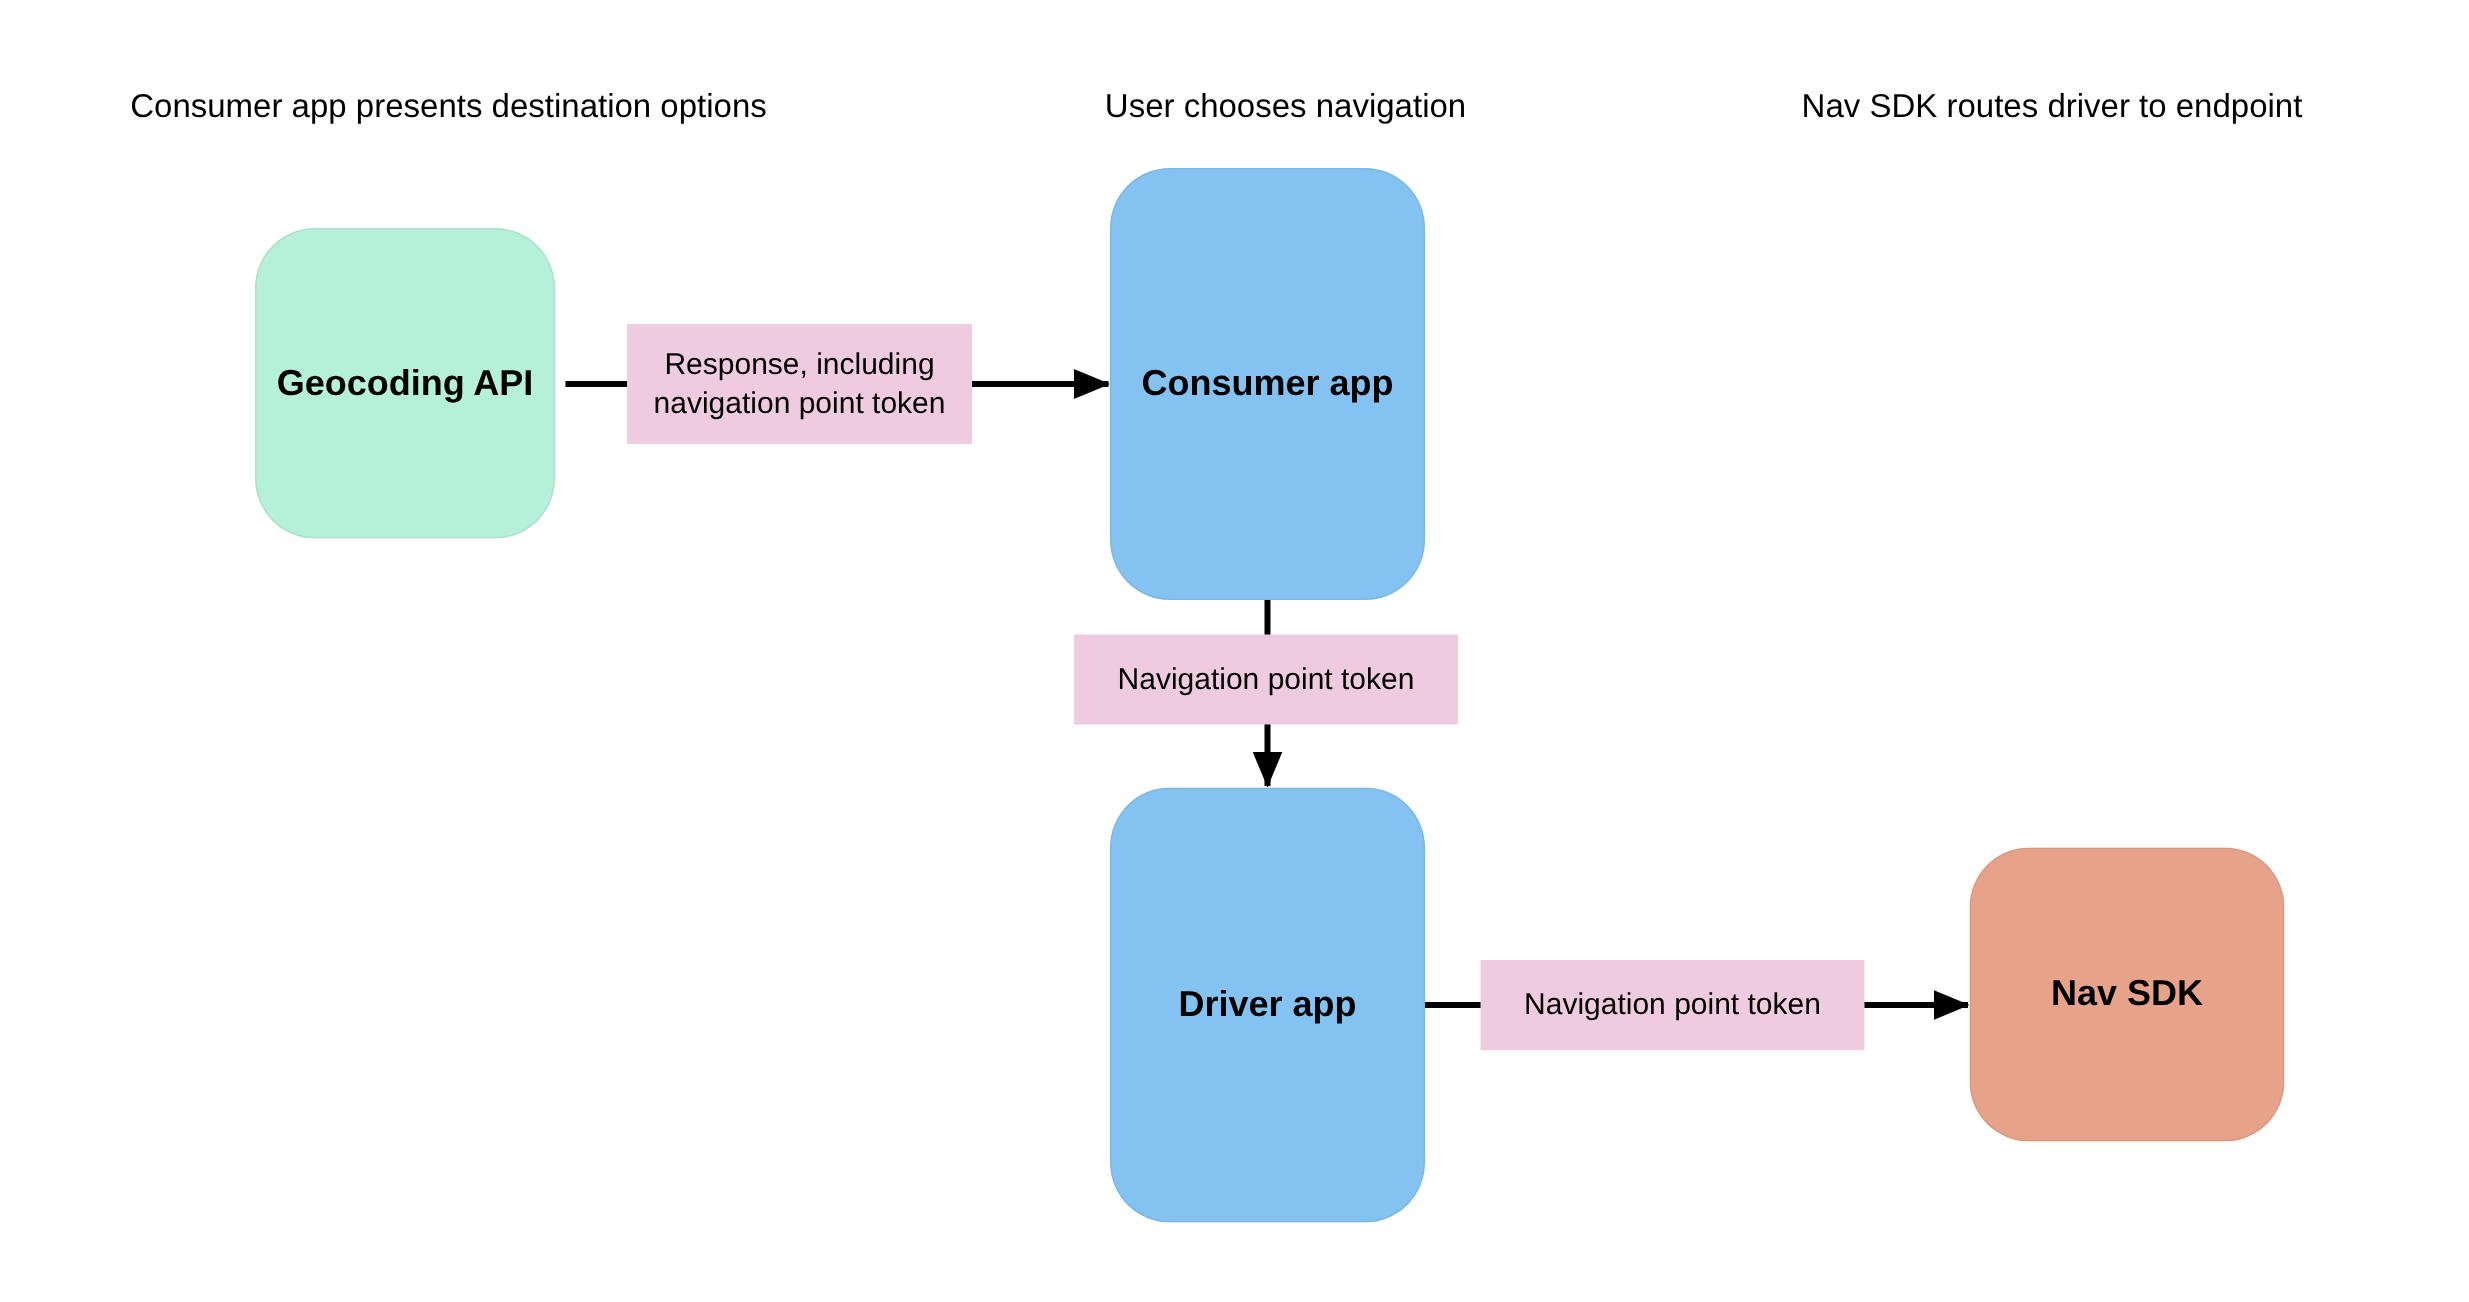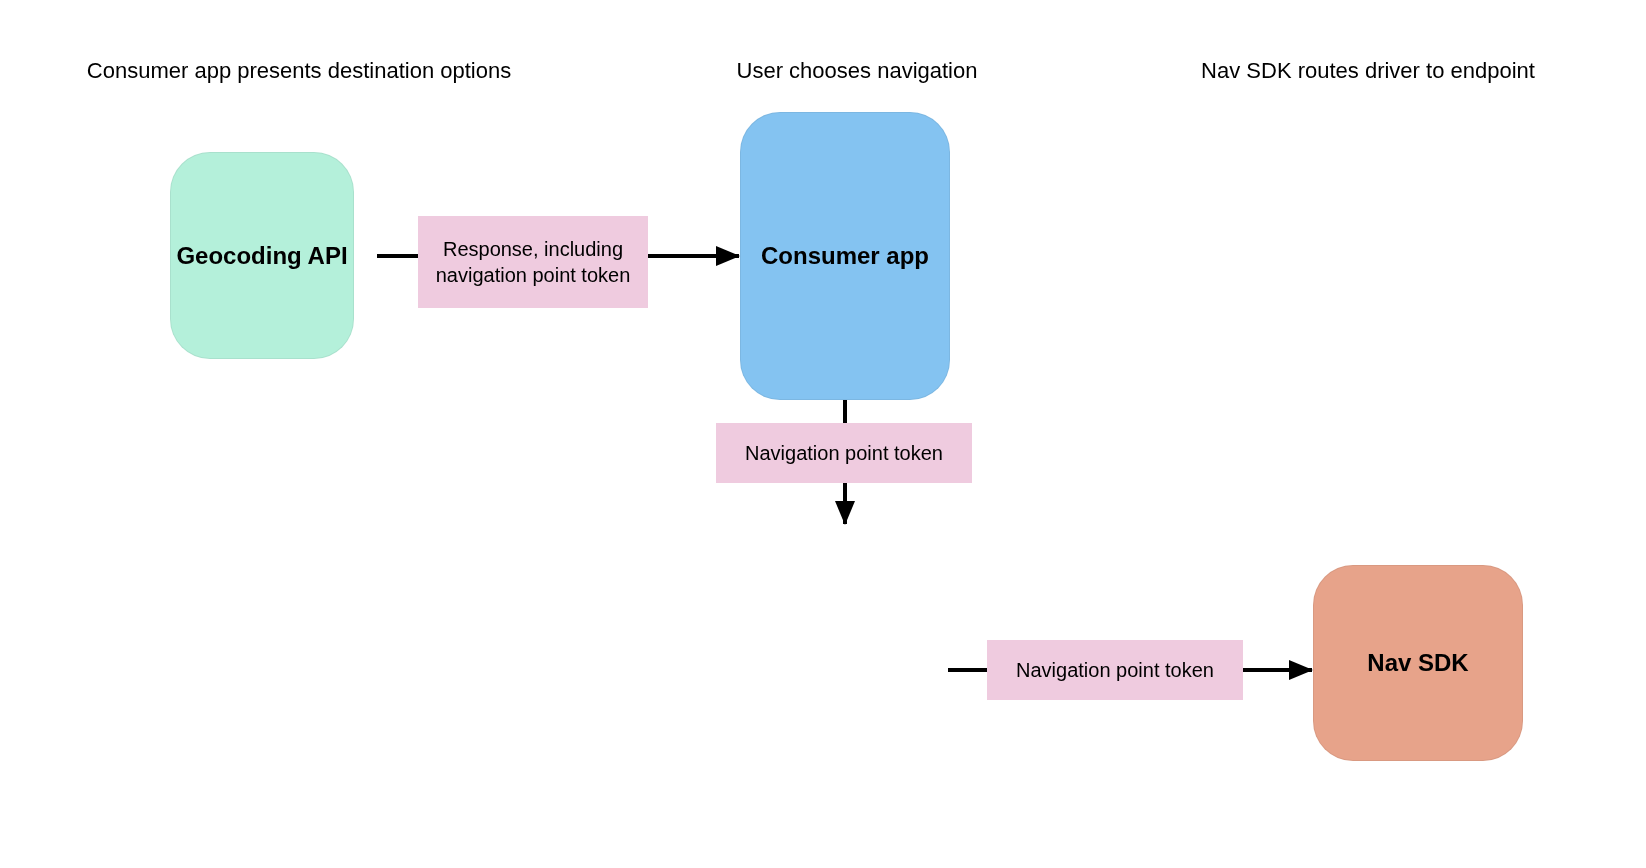--- a/index.html
+++ b/index.html
@@ -49,21 +49,21 @@
     box-sizing: border-box;
     display: flex;
     align-items: center;
     justify-content: center;
     font-size: 24px;
     font-weight: bold;
     color: var(--text-color, #000);
     text-align: center;
   }
   .node.geocoding {
-    left: 170px; top: 152px; width: 184px; height: 207px;
+    left: 170px; top: 152px; width: 200px; height: 207px;
     background: var(--geocoding-fill, #b4f0da);
   }
   .node.consumer {
     left: 740px; top: 112px; width: 210px; height: 288px;
     background: var(--app-fill, #84c3f1);
   }
   .node.driver {
     left: 740px; top: 525px; width: 210px; height: 290px;
     background: var(--app-fill, #84c3f1);
   }
@@ -77,21 +77,21 @@
     background: var(--edge-label-fill, #efcbdf);
     display: flex;
     align-items: center;
     justify-content: center;
     text-align: center;
     font-size: 20px;
     line-height: 26px;
     color: var(--text-color, #000);
     box-sizing: border-box;
   }
-  .edge-label.l1 { left: 418px; top: 216px; width: 230px; height: 92px; padding: 2px 8px; }
+  .edge-label.l1 { left: 418px; top: 216px; width: 230px; height: 80px; padding: 2px 8px; }
   .edge-label.l2 { left: 716px; top: 423px; width: 256px; height: 60px; }
   .edge-label.l3 { left: 987px; top: 640px; width: 256px; height: 60px; }
 </style>
 </head>
 <body>
 
 <div class="canvas">
 
   <div class="stage-label s1">Consumer app presents destination options</div>
   <div class="stage-label s2">User chooses navigation</div>
@@ -117,17 +117,20 @@
   <div class="edge-label l3">
     <span>Navigation point token</span>
   </div>
 
   <div class="node geocoding">
     <span>Geocoding API</span>
   </div>
   <div class="node consumer">
     <span>Consumer app</span>
   </div>
+  <div class="node driver">
+    <span>Driver app</span>
+  </div>
   <div class="node navsdk">
     <span>Nav SDK</span>
   </div>
 
 </div>
 
 </body></html>

